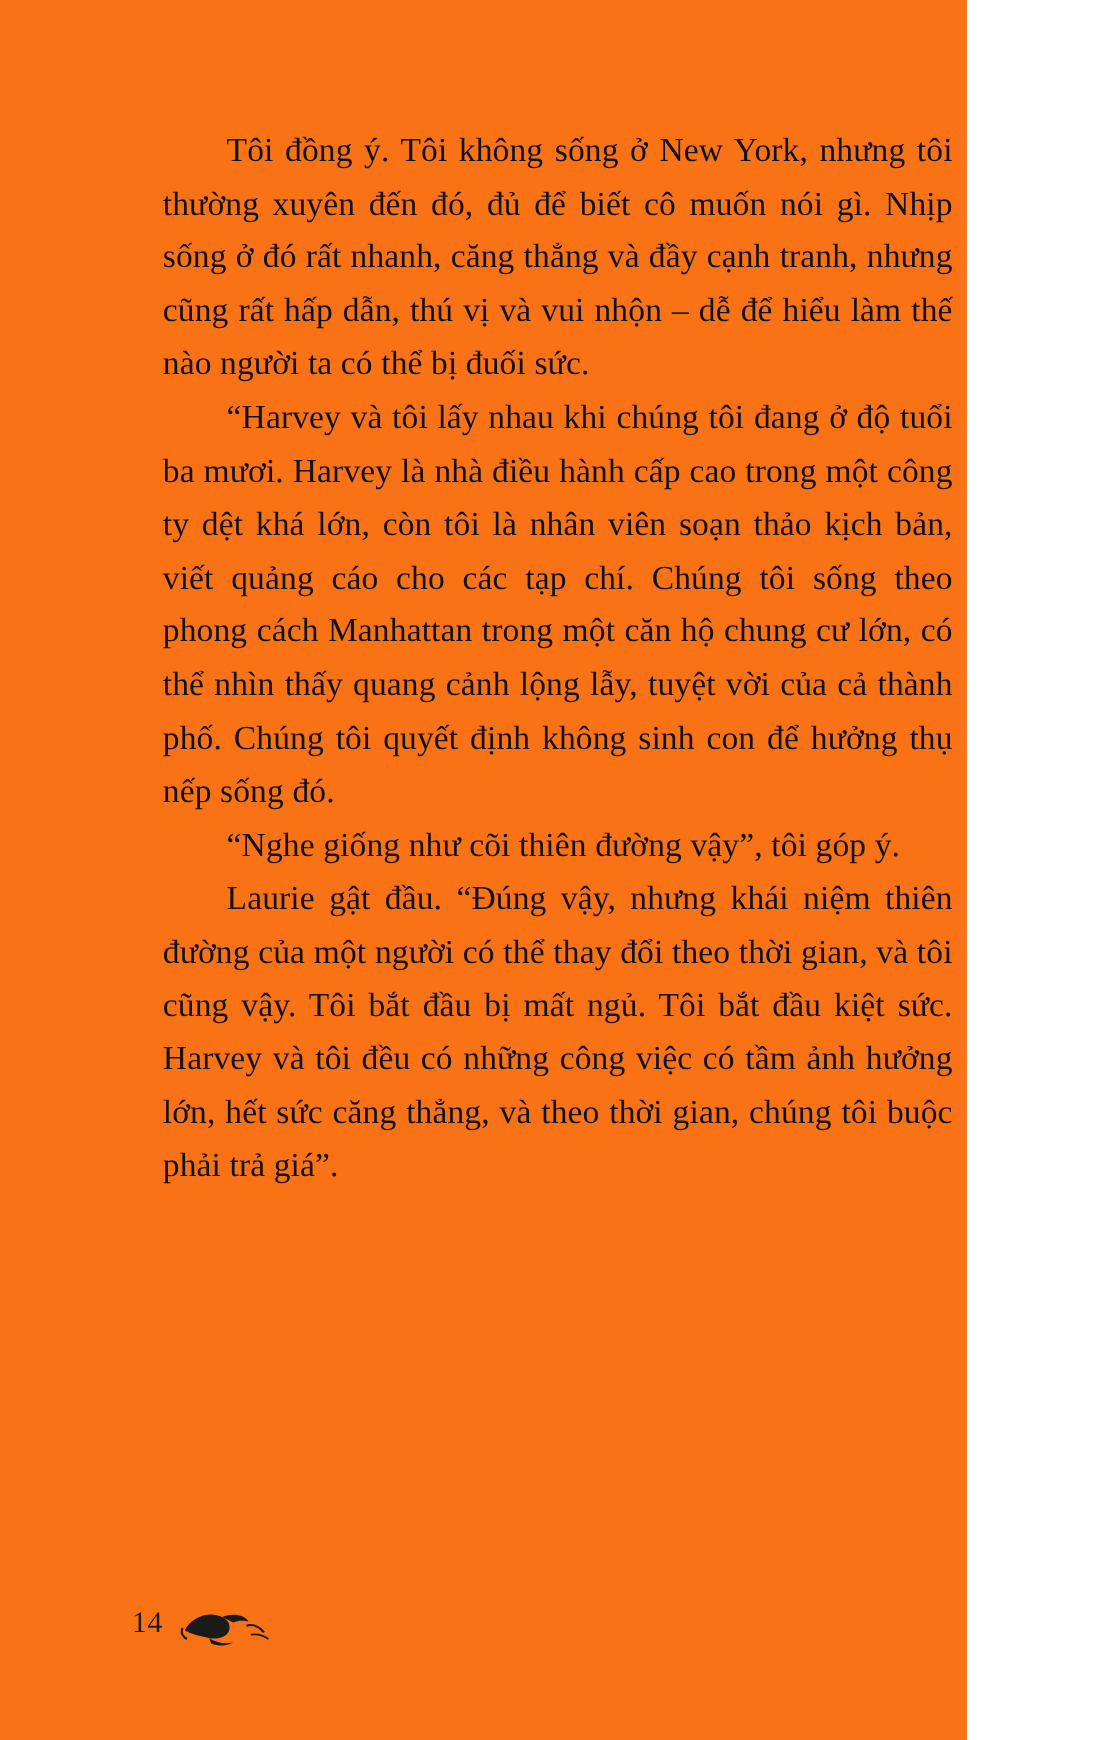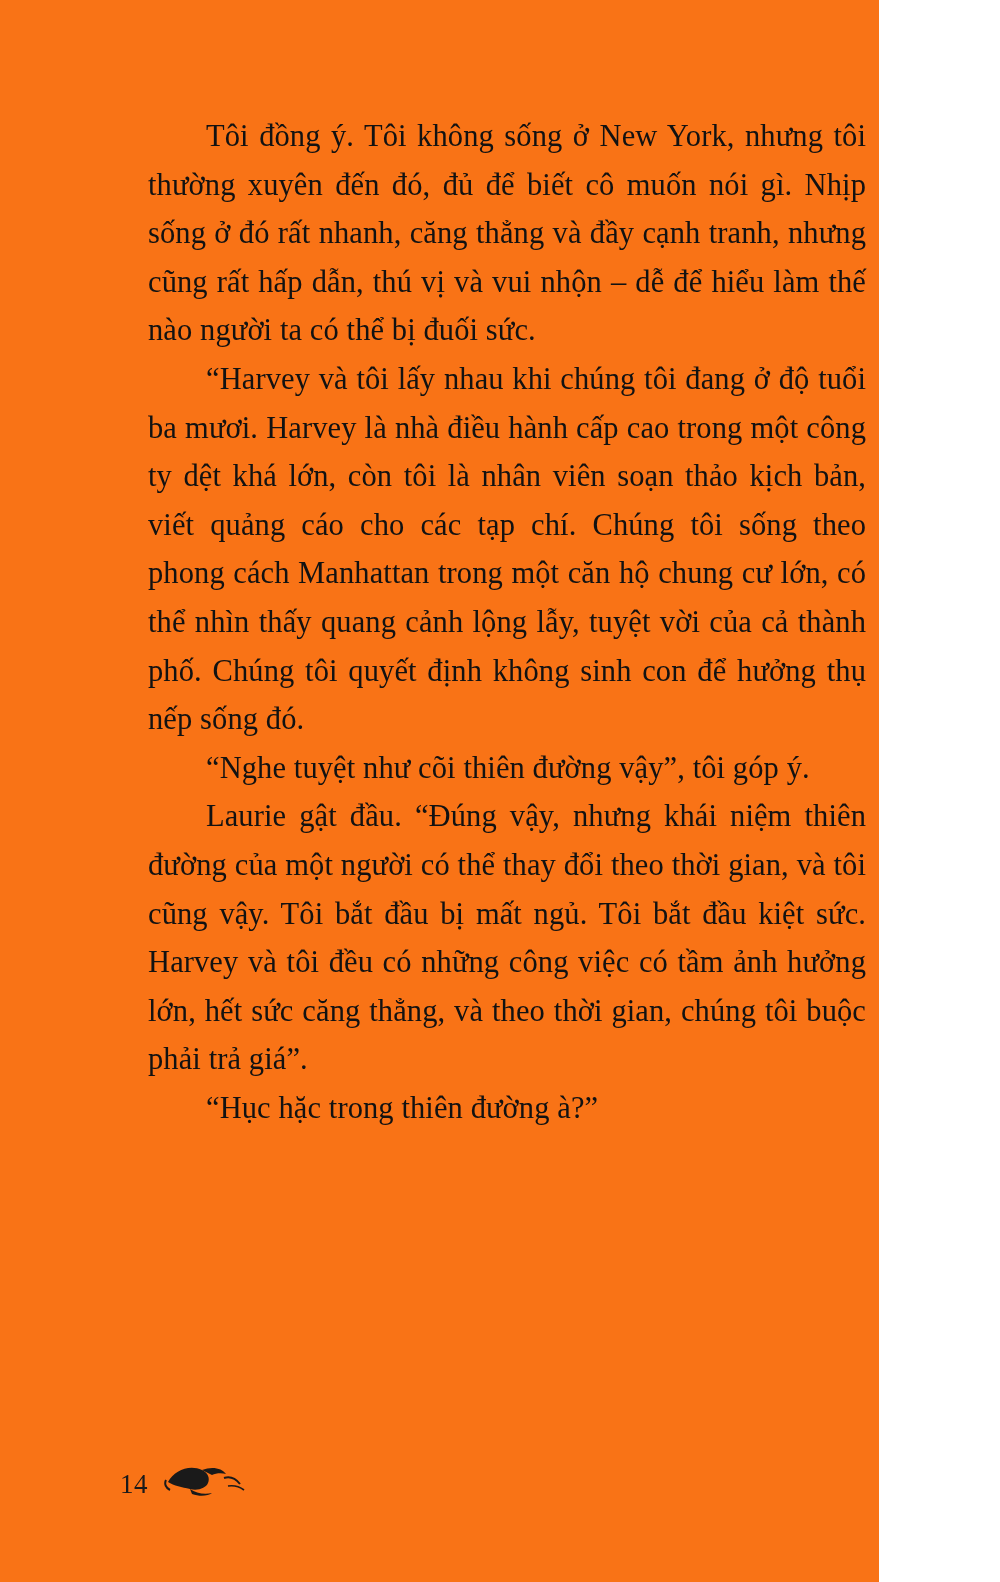--- a/index.html
+++ b/index.html
@@ -29,21 +29,21 @@
     line-height: 48.6px;
     color: #121212;
     letter-spacing: 0.1px;
     -webkit-font-smoothing: antialiased;
   }
   .footer {
     position: absolute;
     left: 120px;
     bottom: 82px;
     display: flex;
-    align-items: flex-end;
+    align-items: flex-start;
     gap: 20px;
   }
   .folio {
     font-size: 27px;
     color: #1a1a1a;
     font-family: "Liberation Serif", "DejaVu Serif", serif;
     letter-spacing: 0.5px;
   }
   .ornament {
     display: block;
@@ -53,23 +53,22 @@
   }
 </style>
 </head>
 <body>
 
 <div class="page">
 
   <div class="text-column">
     <p class="para">Tôi đồng ý. Tôi không sống ở New York, nhưng tôi thường xuyên đến đó, đủ để biết cô muốn nói gì. Nhịp sống ở đó rất nhanh, căng thẳng và đầy cạnh tranh, nhưng cũng rất hấp dẫn, thú vị và vui nhộn – dễ để hiểu làm thế nào người ta có thể bị đuối sức.</p>
     <p class="para">“Harvey và tôi lấy nhau khi chúng tôi đang ở độ tuổi ba mươi. Harvey là nhà điều hành cấp cao trong một công ty dệt khá lớn, còn tôi là nhân viên soạn thảo kịch bản, viết quảng cáo cho các tạp chí. Chúng tôi sống theo phong cách Manhattan trong một căn hộ chung cư lớn, có thể nhìn thấy quang cảnh lộng lẫy, tuyệt vời của cả thành phố. Chúng tôi quyết định không sinh con để hưởng thụ nếp sống đó.</p>
-    <p class="para">“Nghe tuyệt như cõi thiên đường vậy”, tôi góp ý.</p>
+    <p class="para">“Nghe giống như cõi thiên đường vậy”, tôi góp ý.</p>
     <p class="para">Laurie gật đầu. “Đúng vậy, nhưng khái niệm thiên đường của một người có thể thay đổi theo thời gian, và tôi cũng vậy. Tôi bắt đầu bị mất ngủ. Tôi bắt đầu kiệt sức. Harvey và tôi đều có những công việc có tầm ảnh hưởng lớn, hết sức căng thẳng, và theo thời gian, chúng tôi buộc phải trả giá”.</p>
-    <p class="para">“Hục hặc trong thiên đường à?”</p>
   </div>
 
   <div class="footer">
     <span class="folio">14</span>
     <span class="ornament">
       <svg viewBox="0 0 86 40" width="86" height="40" aria-hidden="true">
         <path d="M4 22 C10 10, 26 4, 38 10 C44 13, 46 18, 44 23 C42 28, 34 31, 26 29 C18 27, 10 26, 4 22 Z" fill="#1a1a1a"></path>
         <path d="M38 10 C48 6, 58 8, 62 14 C58 13, 52 13, 48 15 Z" fill="#1a1a1a"></path>
         <path d="M26 29 C32 33, 40 35, 48 33 C44 36, 36 37, 28 34 Z" fill="#1a1a1a"></path>
         <path d="M60 18 C66 16, 72 19, 76 24" stroke="#1a1a1a" stroke-width="2" fill="none"></path>

